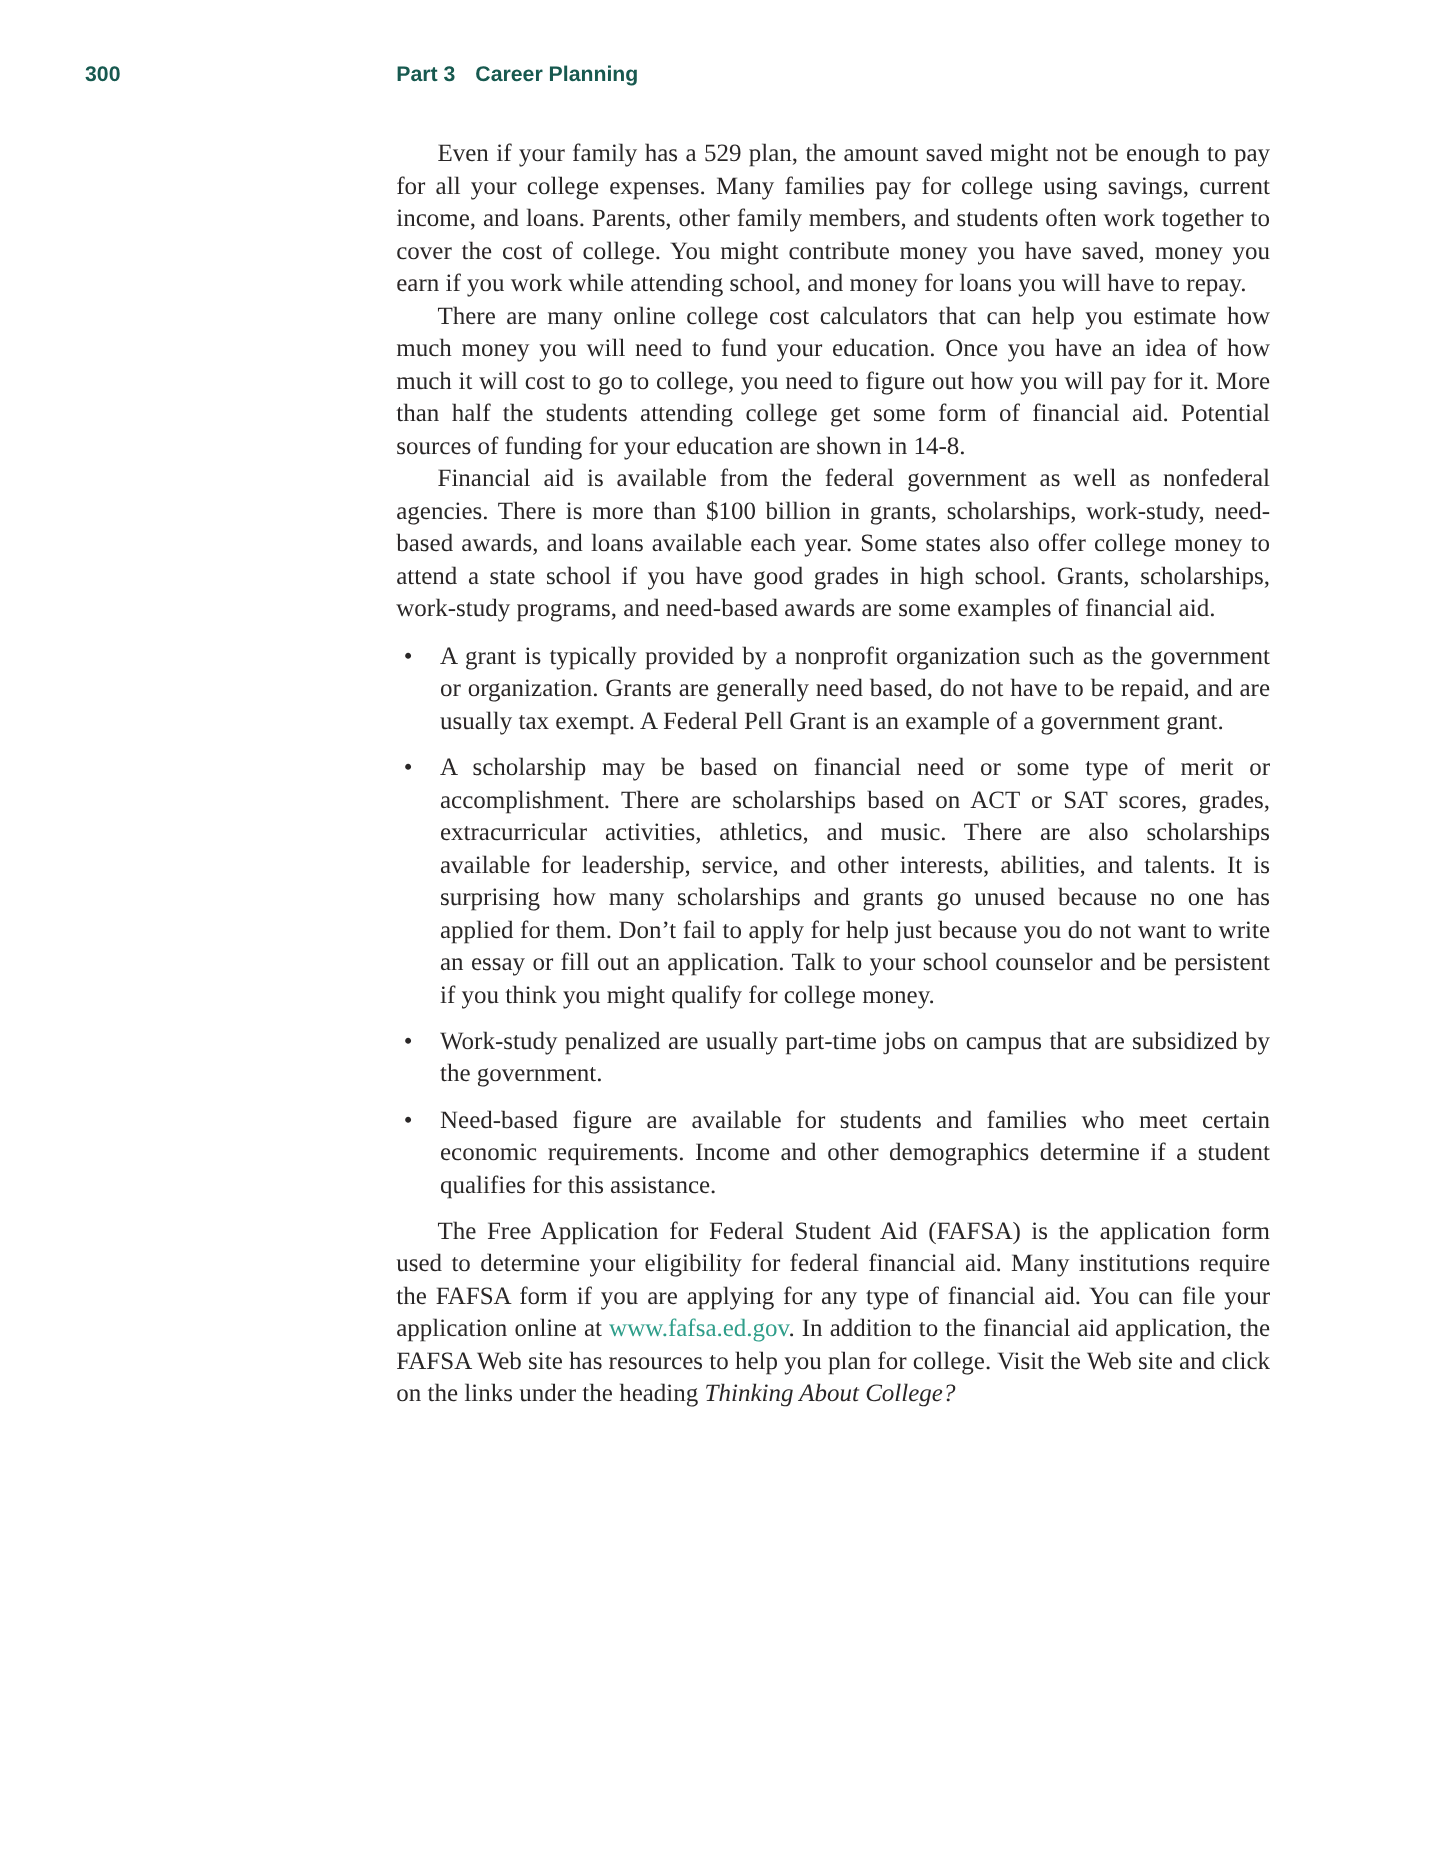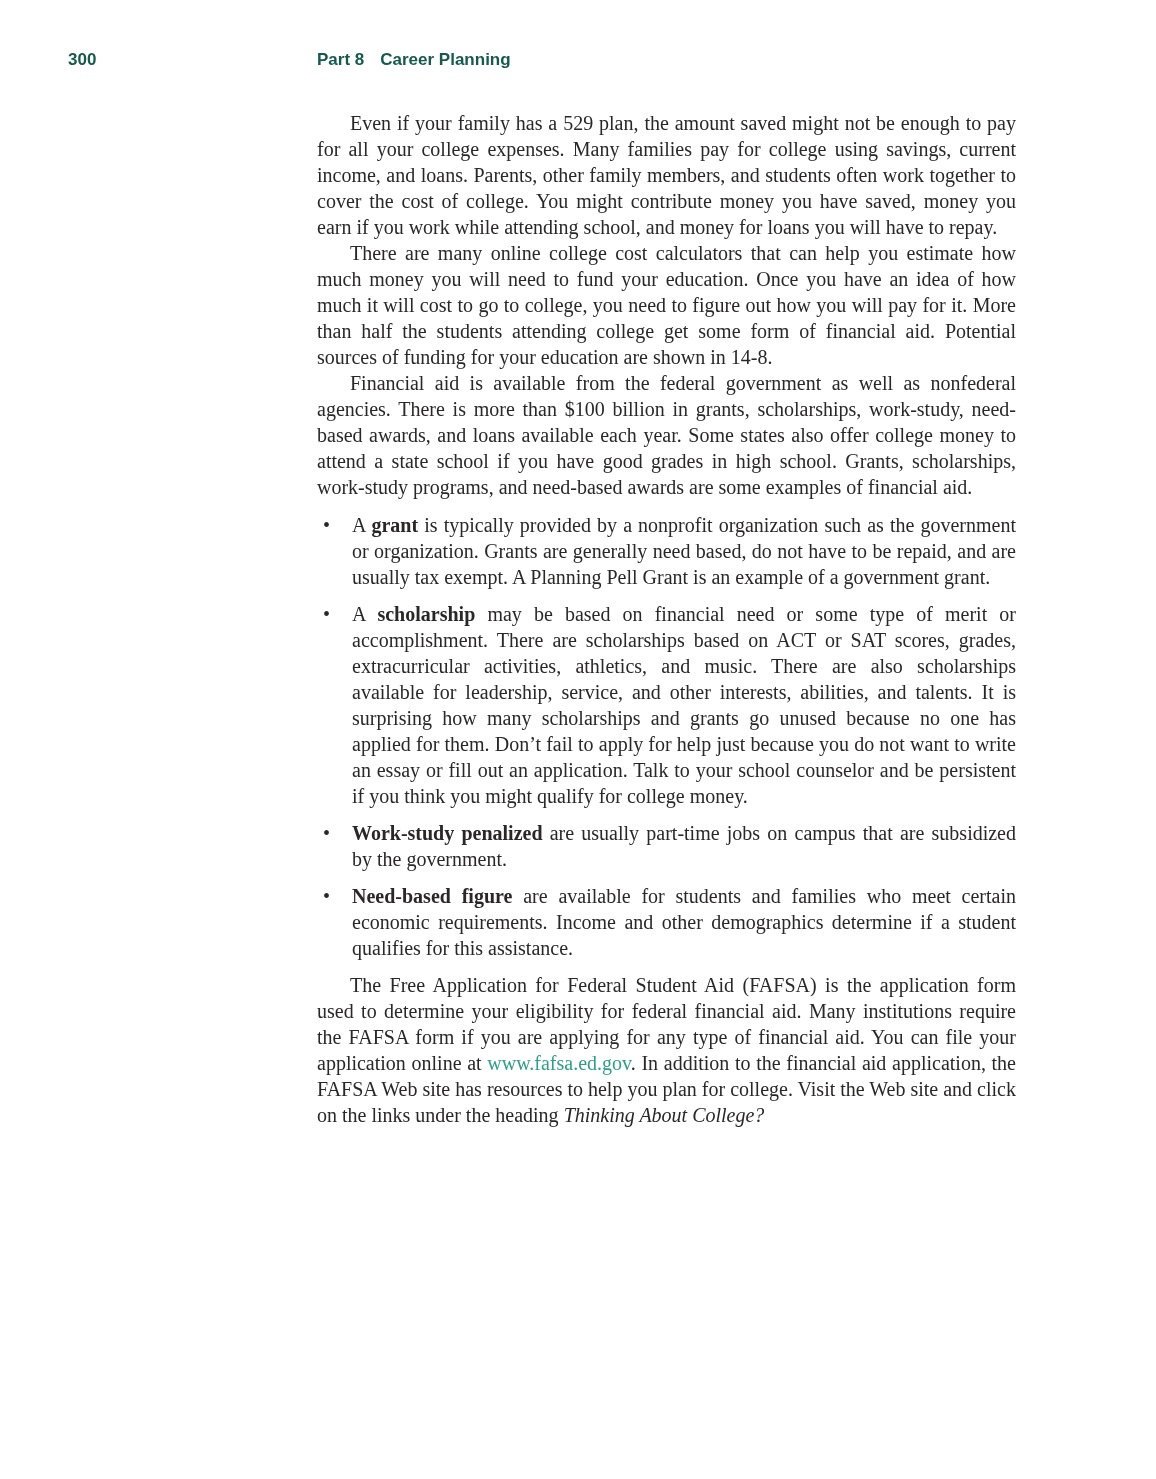--- a/index.html
+++ b/index.html
@@ -71,47 +71,47 @@
     left: 6px;
     top: 0;
   }
   .final-para {
     margin-top: 2px;
   }
   .link {
     color: var(--link-color, #2f9e8a);
     cursor: pointer;
   }
-  b { font-weight: bold; }
+  b { font-weight: normal; }
   i { font-style: italic; }
 </style>
 </head>
 <body>
 
 <div class="page">
 
   <header class="page-header">
     <span class="page-number">300</span>
     <span class="running-head">
-      <span class="part-label">Part 8</span><span>Career Planning</span>
+      <span class="part-label">Part 3</span><span>Career Planning</span>
     </span>
   </header>
 
   <main class="body-text">
 
 
     <p>Even if your family has a 529 plan, the amount saved might not be enough to pay for all your college expenses. Many families pay for college using savings, current income, and loans. Parents, other family members, and students often work together to cover the cost of college. You might contribute money you have saved, money you earn if you work while attending school, and money for loans you will have to repay.</p>
 
     <p>There are many online college cost calculators that can help you estimate how much money you will need to fund your education. Once you have an idea of how much it will cost to go to college, you need to figure out how you will pay for it. More than half the students attending college get some form of financial aid. Potential sources of funding for your education are shown in 14-8.</p>
 
     <p>Financial aid is available from the federal government as well as nonfederal agencies. There is more than $100 billion in grants, scholarships, work-study, need-based awards, and loans available each year. Some states also offer college money to attend a state school if you have good grades in high school. Grants, scholarships, work-study programs, and need-based awards are some examples of financial aid.</p>
 
     <ul class="bullets">
       <li>
-        <span class="bullet-marker">•</span><span>A </span><b>grant</b><span> is typically provided by a nonprofit organization such as the government or organization. Grants are generally need based, do not have to be repaid, and are usually tax exempt. A Planning Pell Grant is an example of a government grant.</span>
+        <span class="bullet-marker">•</span><span>A </span><b>grant</b><span> is typically provided by a nonprofit organization such as the government or organization. Grants are generally need based, do not have to be repaid, and are usually tax exempt. A Federal Pell Grant is an example of a government grant.</span>
       </li>
       <li>
         <span class="bullet-marker">•</span><span>A </span><b>scholarship</b><span> may be based on financial need or some type of merit or accomplishment. There are scholarships based on ACT or SAT scores, grades, extracurricular activities, athletics, and music. There are also scholarships available for leadership, service, and other interests, abilities, and talents. It is surprising how many scholarships and grants go unused because no one has applied for them. Don’t fail to apply for help just because you do not want to write an essay or fill out an application. Talk to your school counselor and be persistent if you think you might qualify for college money.</span>
       </li>
       <li>
         <span class="bullet-marker">•</span><span></span><b>Work-study penalized</b><span> are usually part-time jobs on campus that are subsidized by the government.</span>
       </li>
       <li>
         <span class="bullet-marker">•</span><span></span><b>Need-based figure</b><span> are available for students and families who meet certain economic requirements. Income and other demographics determine if a student qualifies for this assistance.</span>
       </li>

